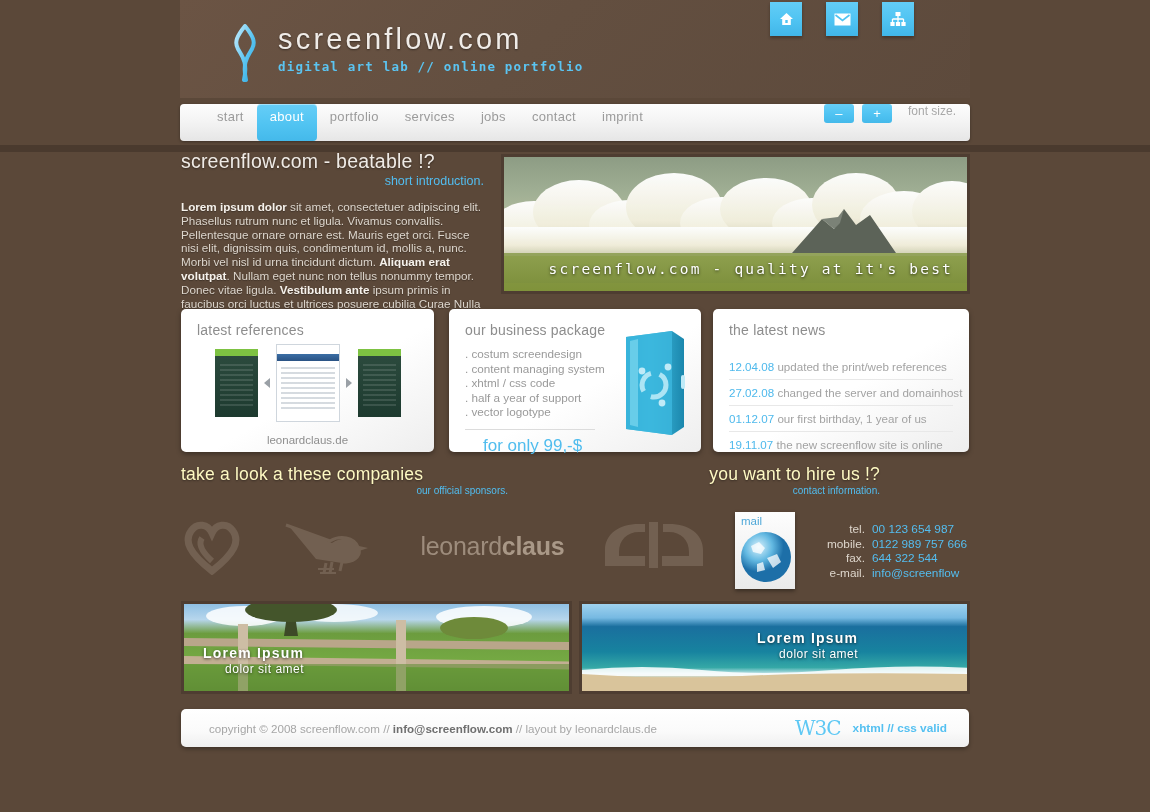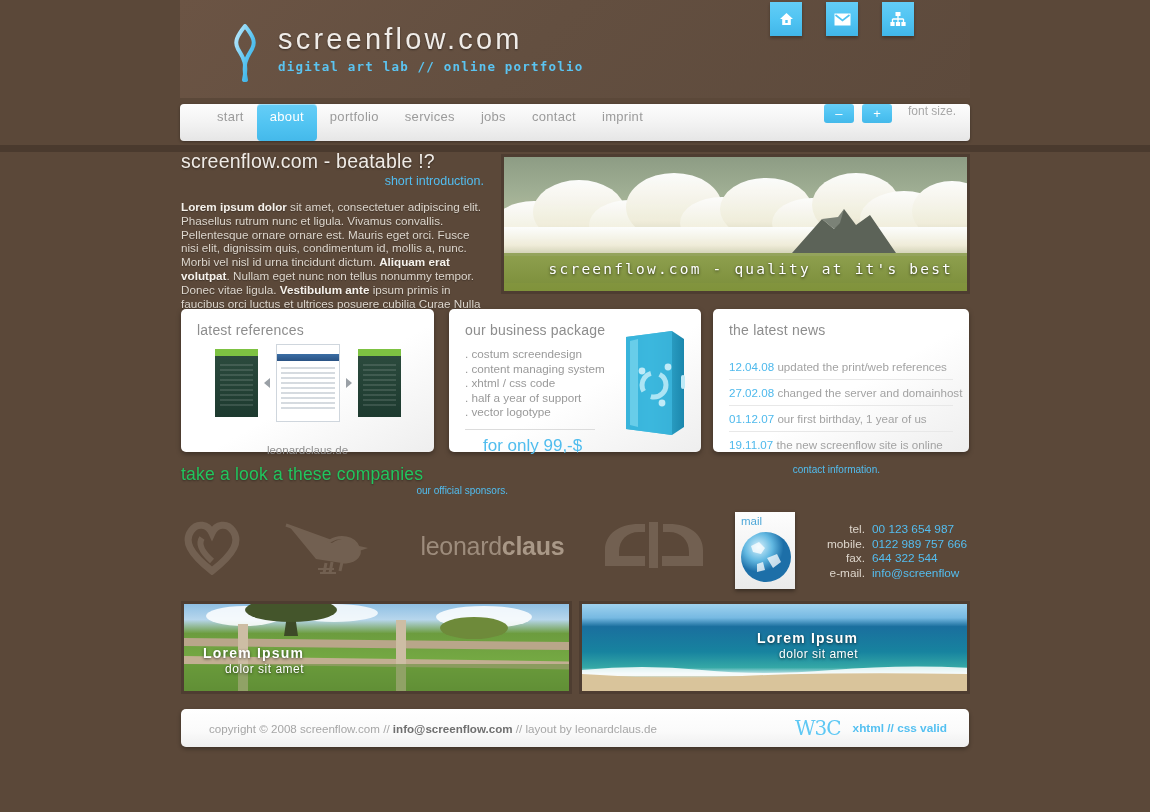--- a/index.html
+++ b/index.html
@@ -158,21 +158,21 @@
   .thumb-main::after {
     content:''; position:absolute; left:4px; top:22px; right:4px; bottom:10px;
     background: repeating-linear-gradient(180deg, rgba(90,110,130,.25) 0 2px, transparent 2px 5px);
   }
   .car-arrow {
     width: 0; height: 0; cursor: pointer; flex: none;
   }
   .car-arrow.left  { border-top:5px solid transparent; border-bottom:5px solid transparent; border-right:6px solid #9aa0a6; }
   .car-arrow.right { border-top:5px solid transparent; border-bottom:5px solid transparent; border-left:6px solid #9aa0a6; }
   .ref-caption {
-    text-align: center; font-size: 11.5px; color: #8e8e8e; margin-top: 22px;
+    text-align: center; font-size: 11.5px; color: #8e8e8e; margin-top: 12px;
   }
 
   
   .pkg-list { margin-top: 9px; font-size: 11.7px; color: #9a9a9a; line-height: 14.6px; }
   .pkg-rule { border-top: 1px solid #dcdcdc; margin: 9px 0 6px 0; width: 130px; }
   .pkg-price { font-size: 17px; color: #51bdee; padding-left: 18px; }
   .pkg-box {
     position: absolute; right: 13px; top: 18px; width: 76px; height: 112px;
   }
 
@@ -180,21 +180,21 @@
   .news-row {
     font-size: 11.6px; color: #a3a3a3; padding: 6px 0 6px 0;
     border-bottom: 1px solid #e8e8e8; white-space: nowrap;
   }
   .news-row:last-child { border-bottom: none; }
   .news-date { color: #4eb9ec; }
 
   
   .sec-head { position: absolute; }
   .sec-title {
-    font-size: 17.5px; color: #22c55e; letter-spacing: .2px;
+    font-size: 17.5px; color: #fef9c3; letter-spacing: .2px;
     text-shadow: 0 1px 2px rgba(0,0,0,.4);
   }
   .sec-sub { font-size: 10px; color: #51bdf0; text-align: right; margin-top: 0px; }
   #head-sponsors { left: 181px; top: 464px; width: 327px; }
   #head-contact  { left: 640px; top: 464px; width: 240px; }
 
   
   .sponsors {
     position: absolute; left: 181px; top: 505px; width: 530px; height: 82px;
     display: flex; align-items: center; justify-content: space-between;
@@ -437,20 +437,21 @@
       </div>
     </div>
   </div>
 </div>
 
 <div class="sec-head" id="head-sponsors">
   <div class="sec-title">take a look a these companies</div>
   <div class="sec-sub">our official sponsors.</div>
 </div>
 <div class="sec-head" id="head-contact">
+  <div class="sec-title" style="text-align:right">you want to hire us !?</div>
   <div class="sec-sub">contact information.</div>
 </div>
 
 <div class="sponsors">
   <svg class="sponsor" width="62" height="58" viewBox="0 0 62 58">
     <path d="M31 54 C8 36 3 24 10 14 C16 5 27 7 31 16 C35 7 46 5 52 14 C59 24 54 36 31 54 Z" fill="none" stroke="#8f7e6e" stroke-width="7"></path>
     <path d="M31 44 C20 34 17 27 21 21" fill="none" stroke="#8f7e6e" stroke-width="6"></path>
   </svg>
   <svg class="sponsor" width="100" height="58" viewBox="0 0 100 58">
     <path d="M4 8 L48 24 C58 18 72 20 76 30 C80 38 74 44 64 45 L60 45 L58 54 M50 45 L48 56 M44 46 L42 56" stroke="#8f7e6e" stroke-width="3" fill="none"></path>

